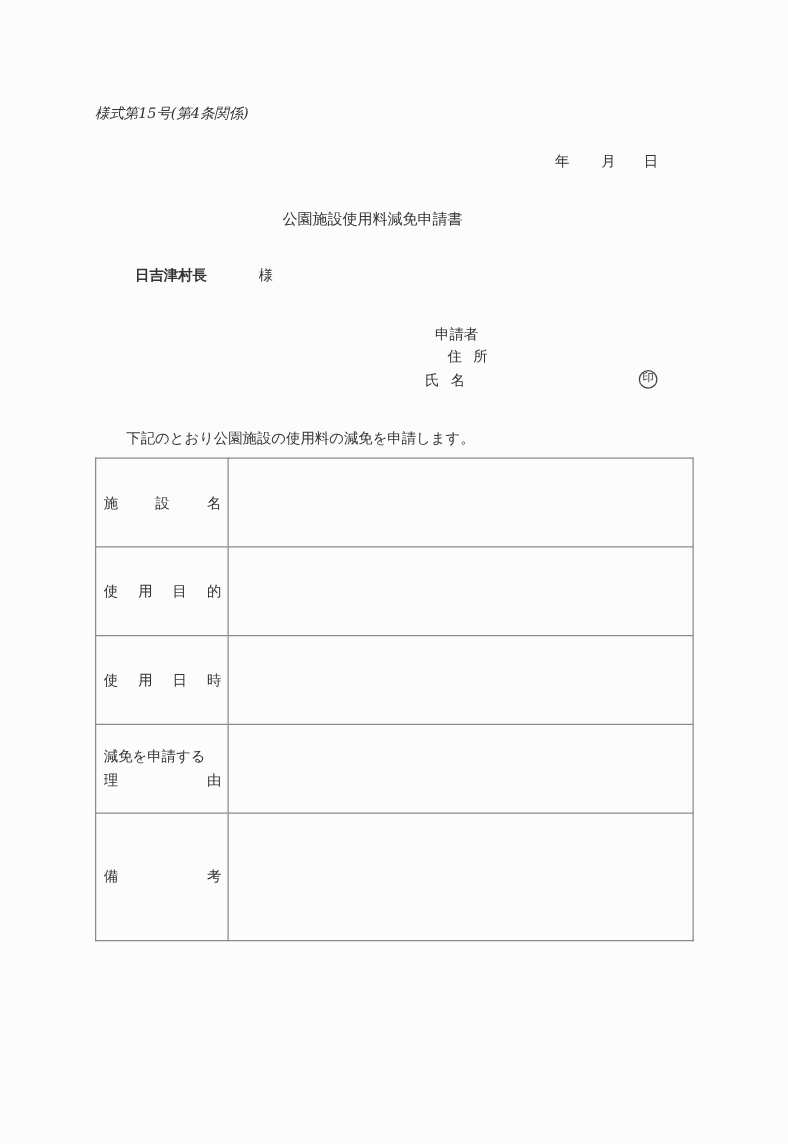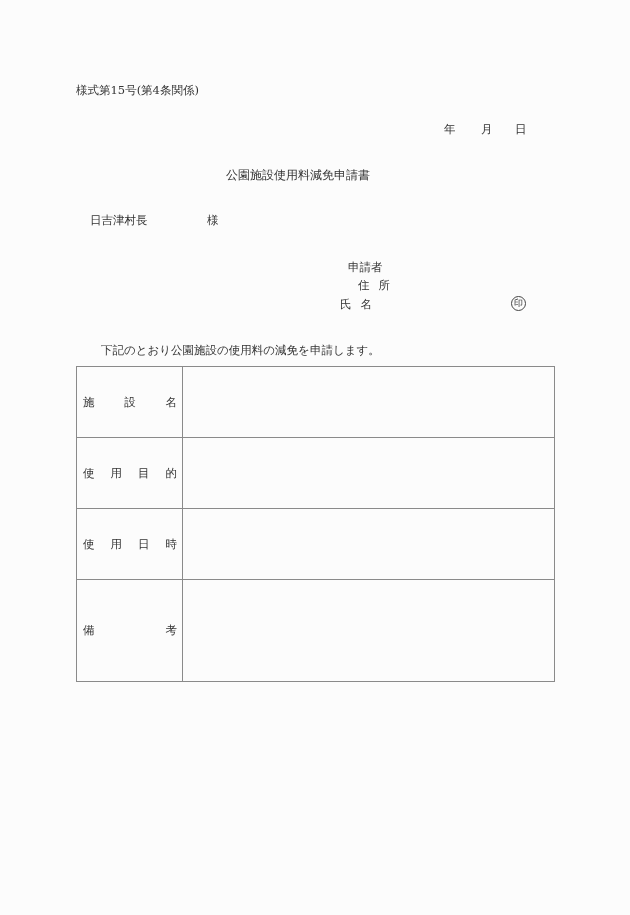--- a/index.html
+++ b/index.html
@@ -1,24 +1,24 @@
 <!DOCTYPE html>
 <html><head>
 <meta charset="utf-8">
 <style>
   html, body { margin:0; padding:0; }
   body {
     width:630px; height:915px; background:#fcfcfc; position:relative; overflow:hidden;
     font-family:"DejaVu Serif","Liberation Serif",serif; color:#333; font-size:11.5px;
   }
   .abs { position:absolute; white-space:nowrap; line-height:1; }
-  .form-no { left:76px; top:85px; }
+  .form-no { left:76px; top:85px;font-style:italic; }
   .date { top:124px; }
   .title { left:0; width:596px; text-align:center; top:169px; font-size:12px; }
-  .addressee { left:90px; top:215px; }
+  .addressee { left:108px; top:215px;font-weight:bold; }
   .sama { left:207px; top:215px; }
   .applicant { left:348px; top:262px; }
   .addr { left:358px; top:280px; letter-spacing:9px;text-align:center; }
   .name { left:340px; top:299px; letter-spacing:9px; }
   .seal {
     position:absolute; left:511px; top:296px; width:13px; height:13px;
     border:1px solid #444; border-radius:50%; font-size:9px; line-height:13px;
     text-align:center; color:#333;
   }
   .intro { left:101px; top:345px; }
@@ -79,20 +79,30 @@
     <td class="label">
       <div class="spread">
         <span>使</span>
             <span>用</span>
             <span>日</span>
             <span>時</span>
       </div>
     </td>
     <td class="value"></td>
   </tr>
+  <tr style="height:71px">
+    <td class="label two-line">
+      <div>減免を申請する</div>
+      <div class="spread">
+            <span>理</span>
+            <span>由</span>
+          </div>
+    </td>
+    <td class="value"></td>
+  </tr>
   <tr style="height:102px">
     <td class="label">
       <div class="spread">
             <span>備</span>
             <span>考</span>
           </div>
     </td>
     <td class="value"></td>
   </tr>
 </tbody>

